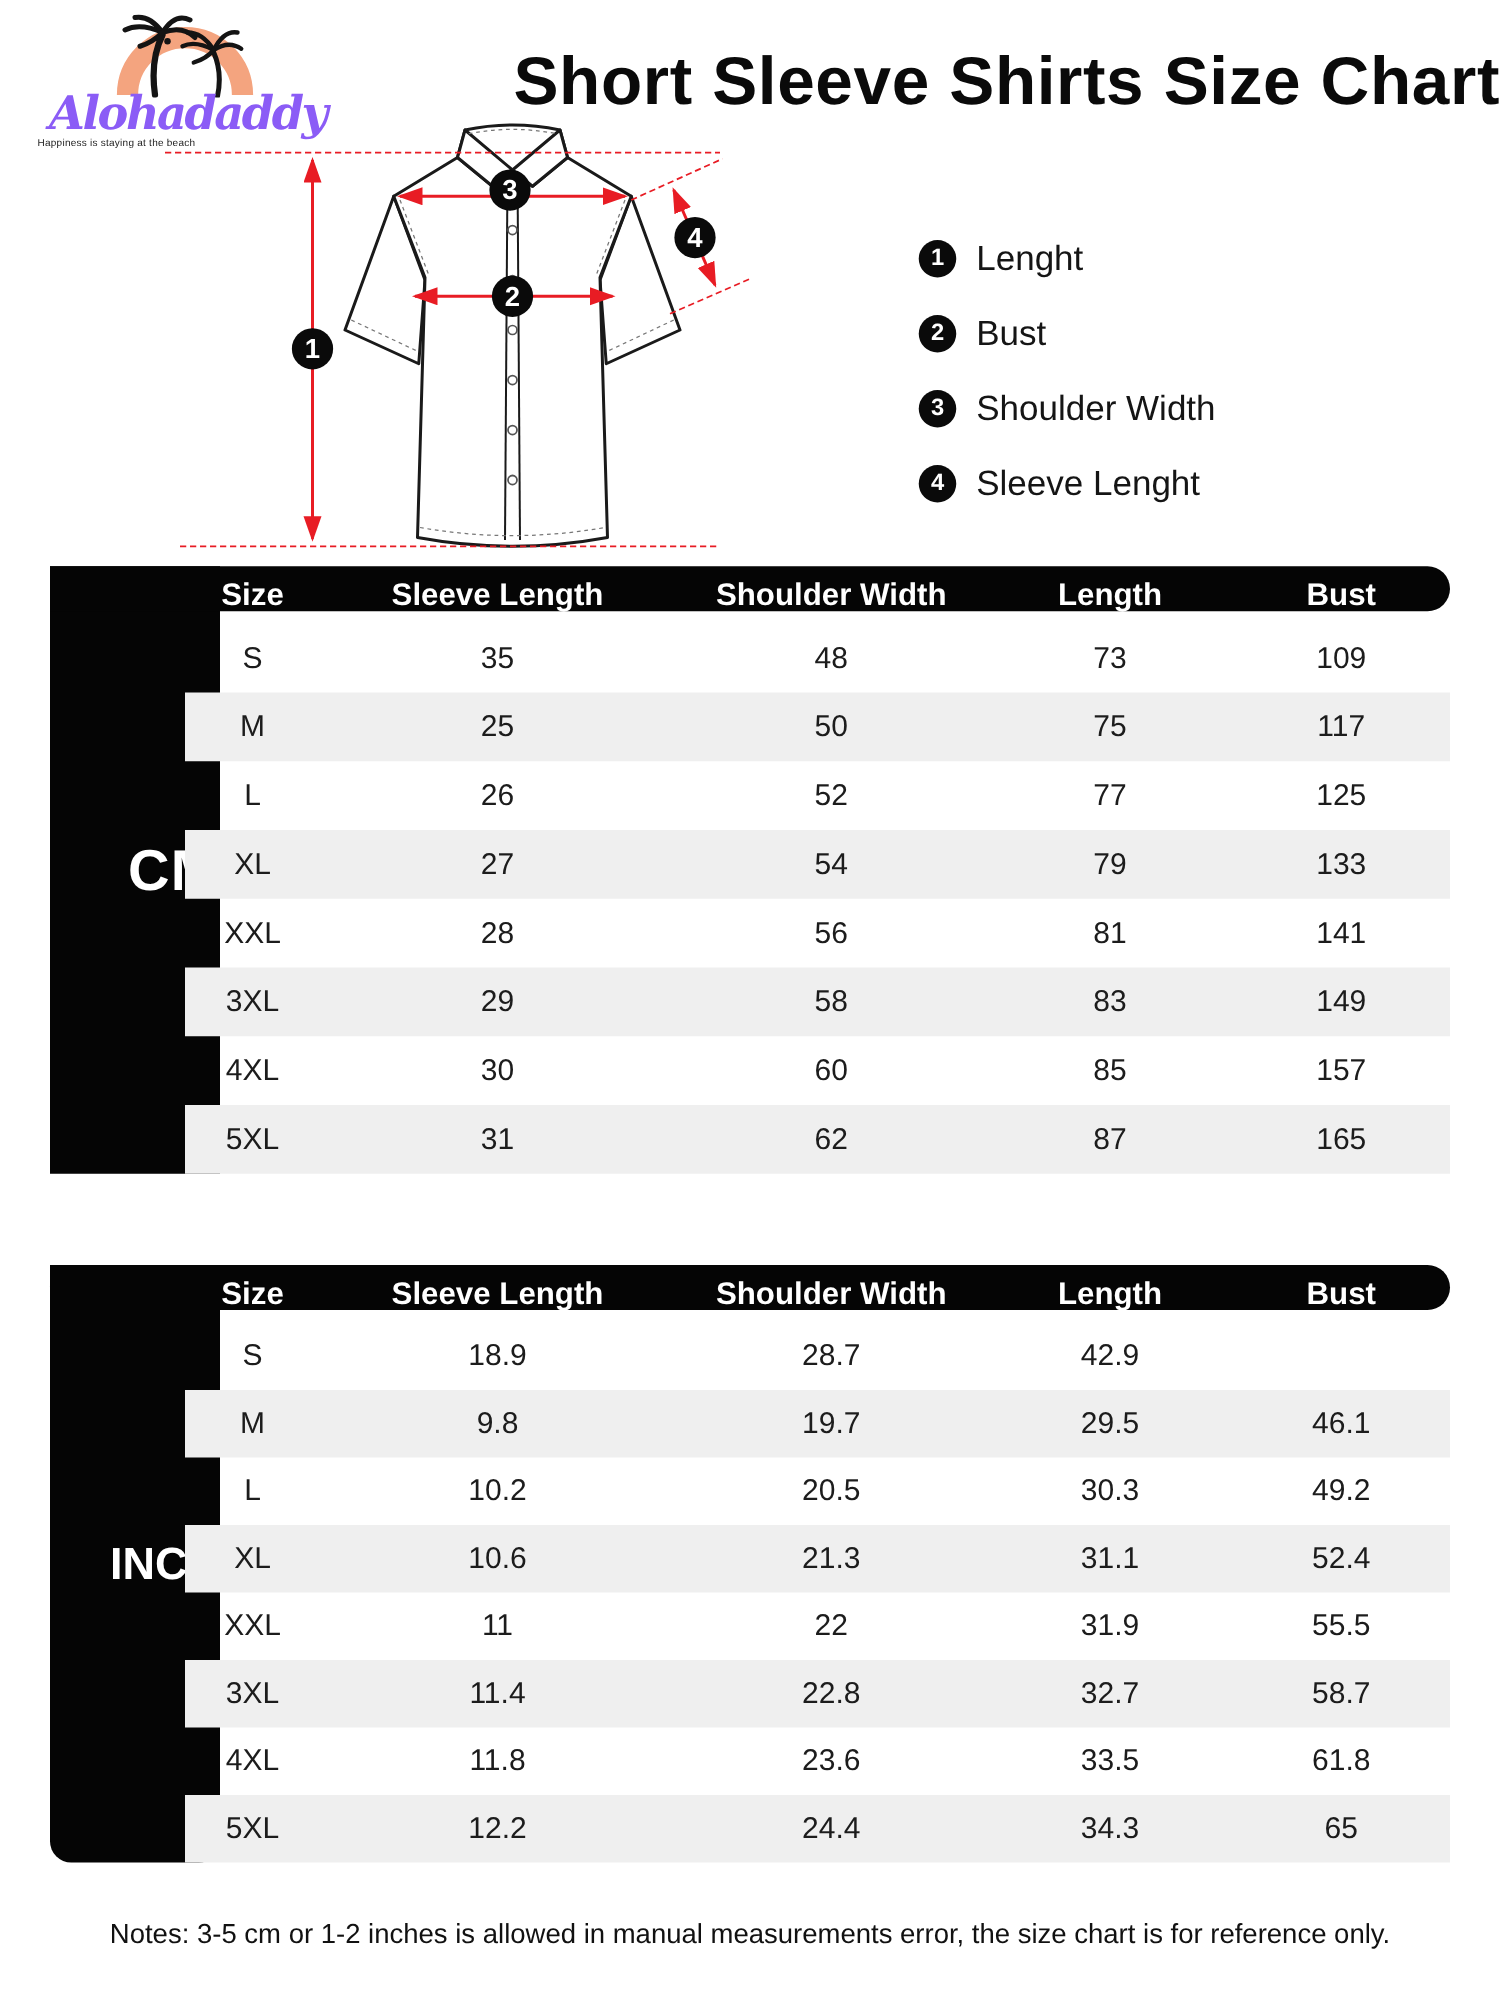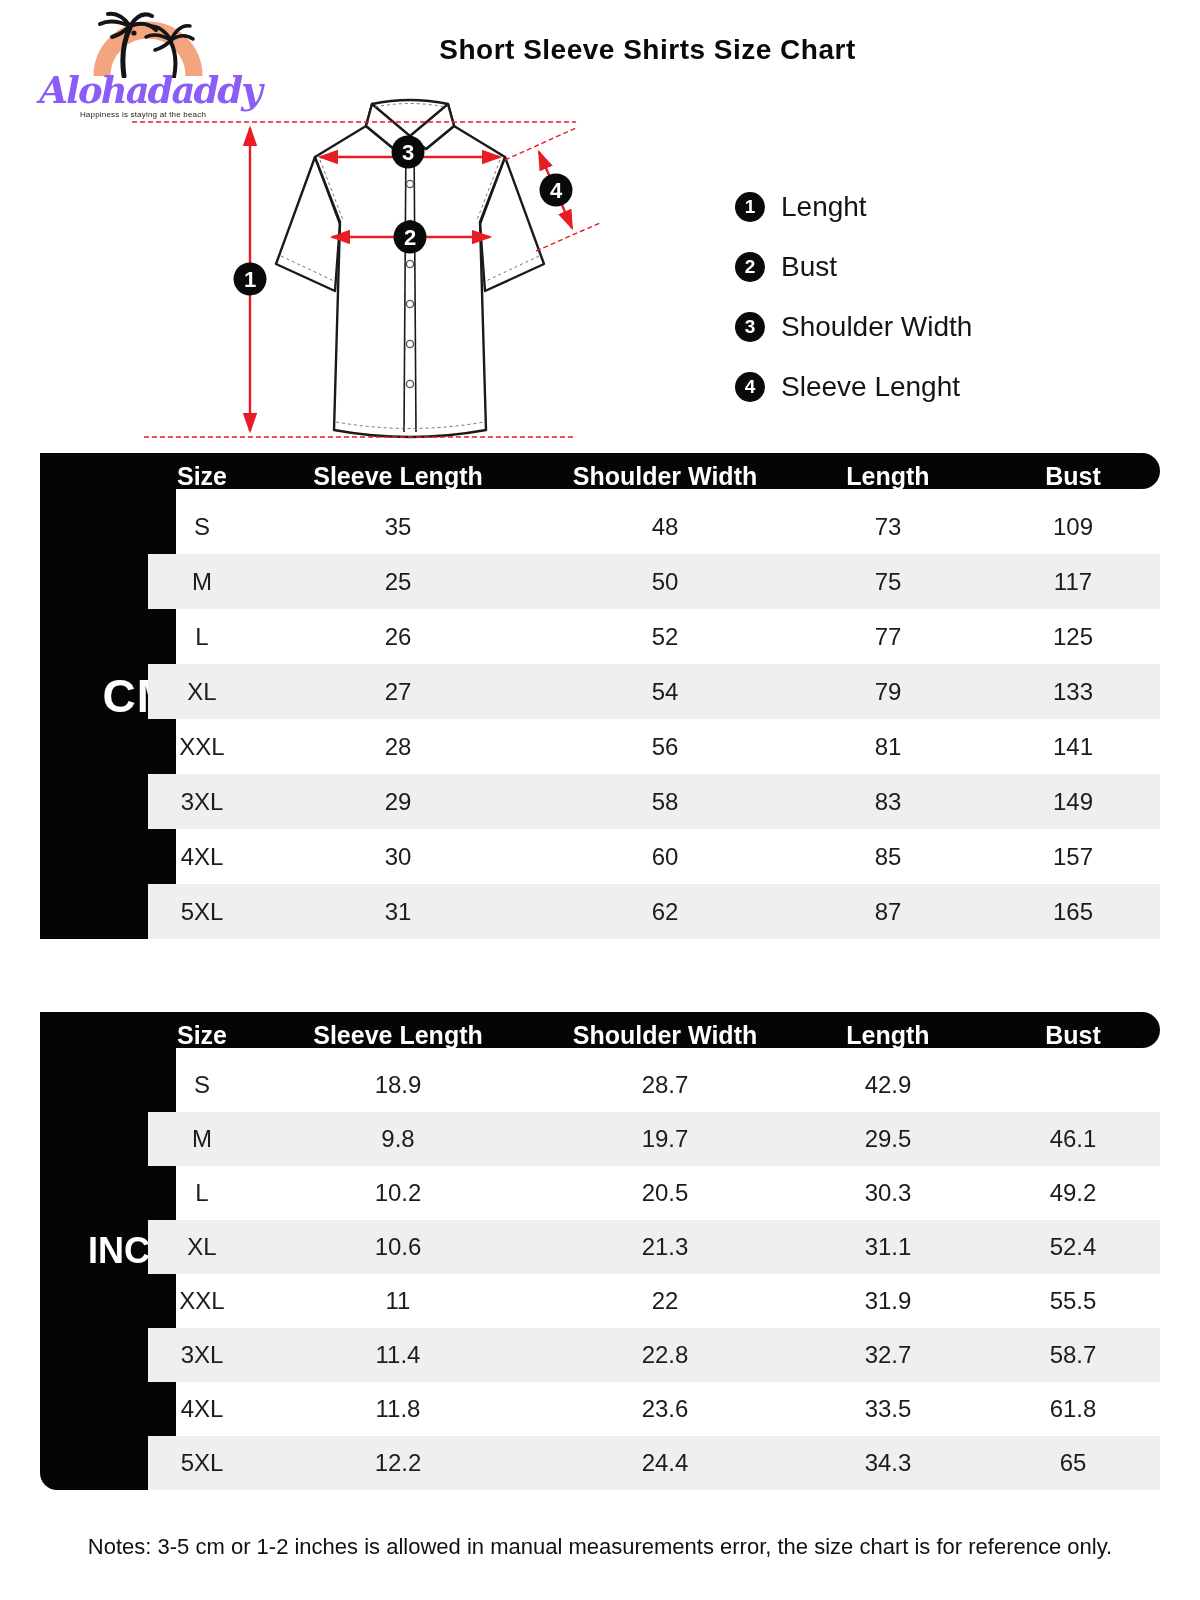--- a/index.html
+++ b/index.html
@@ -3,24 +3,24 @@
 <meta charset="utf-8">
 <style>
   html,body{margin:0;padding:0;background:#fff;}
   body{width:1200px;height:1600px;position:relative;font-family:"Liberation Sans",sans-serif;color:#111;}
   .abs{position:absolute;}
 
   
   #logo{left:30px;top:10px;width:240px;text-align:center;}
   #logo .palms{display:block;margin:0 auto;}
   #brand{font-family:"DejaVu Serif",serif;font-style:italic;font-weight:bold;font-size:37px;line-height:1;letter-spacing:-2px;margin-top:-6px;color:#8b5cf6;}
-  #tagline{font-size:8px;color:#222;text-align:center;padding-right:14px;margin-top:1px;letter-spacing:.2px;}
-
-  
-  #title{left:95px;right:0;top:34px;text-align:center;font-size:28px;font-weight:bold;color:#0a0a0a;letter-spacing:.5px;}
+  #tagline{font-size:8px;color:#222;text-align:left;padding-right:14px;margin-top:1px;letter-spacing:.2px;}
+
+  
+  #title{left:95px;right:0;top:34px;text-align:right;font-size:54px;font-weight:bold;color:#0a0a0a;letter-spacing:.5px;}
 
   
   #legend{left:735px;top:190px;}
   .legend-item{display:flex;align-items:center;margin-bottom:26px;height:34px;}
   .bullet{width:30px;height:30px;border-radius:50%;background:#0a0a0a;color:#fff;font-weight:bold;font-size:19px;display:flex;align-items:center;justify-content:center;margin-right:16px;flex:0 0 30px;}
   .legend-label{font-size:28px;color:#151515;}
 
   
   .sizetable{left:40px;width:1120px;}
   .band{position:absolute;left:0;top:0;bottom:0;width:108px;background:#050505;display:flex;align-items:center;justify-content:flex-end;color:#fff;font-weight:bold;padding-left:28px;}

